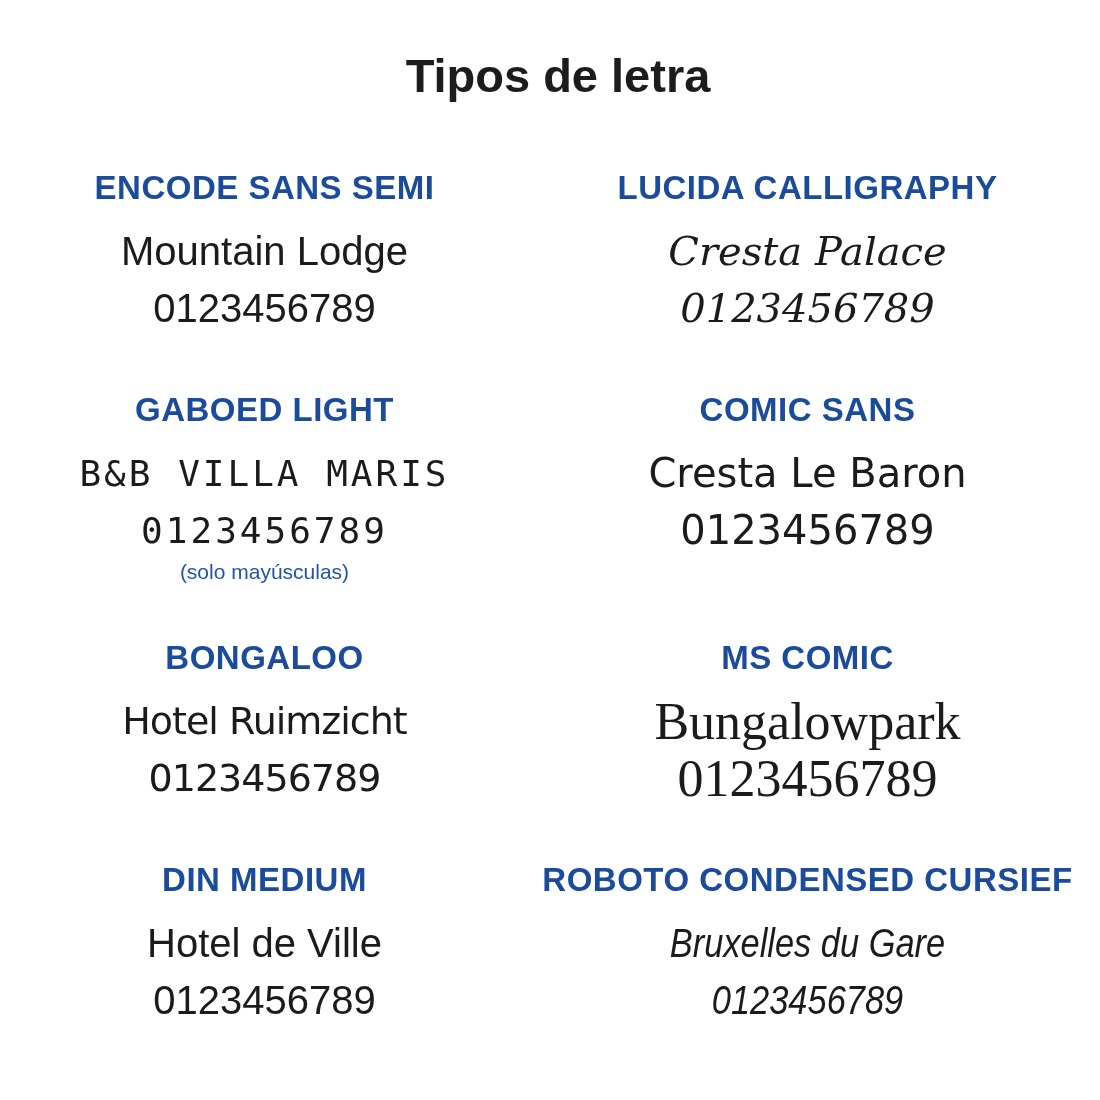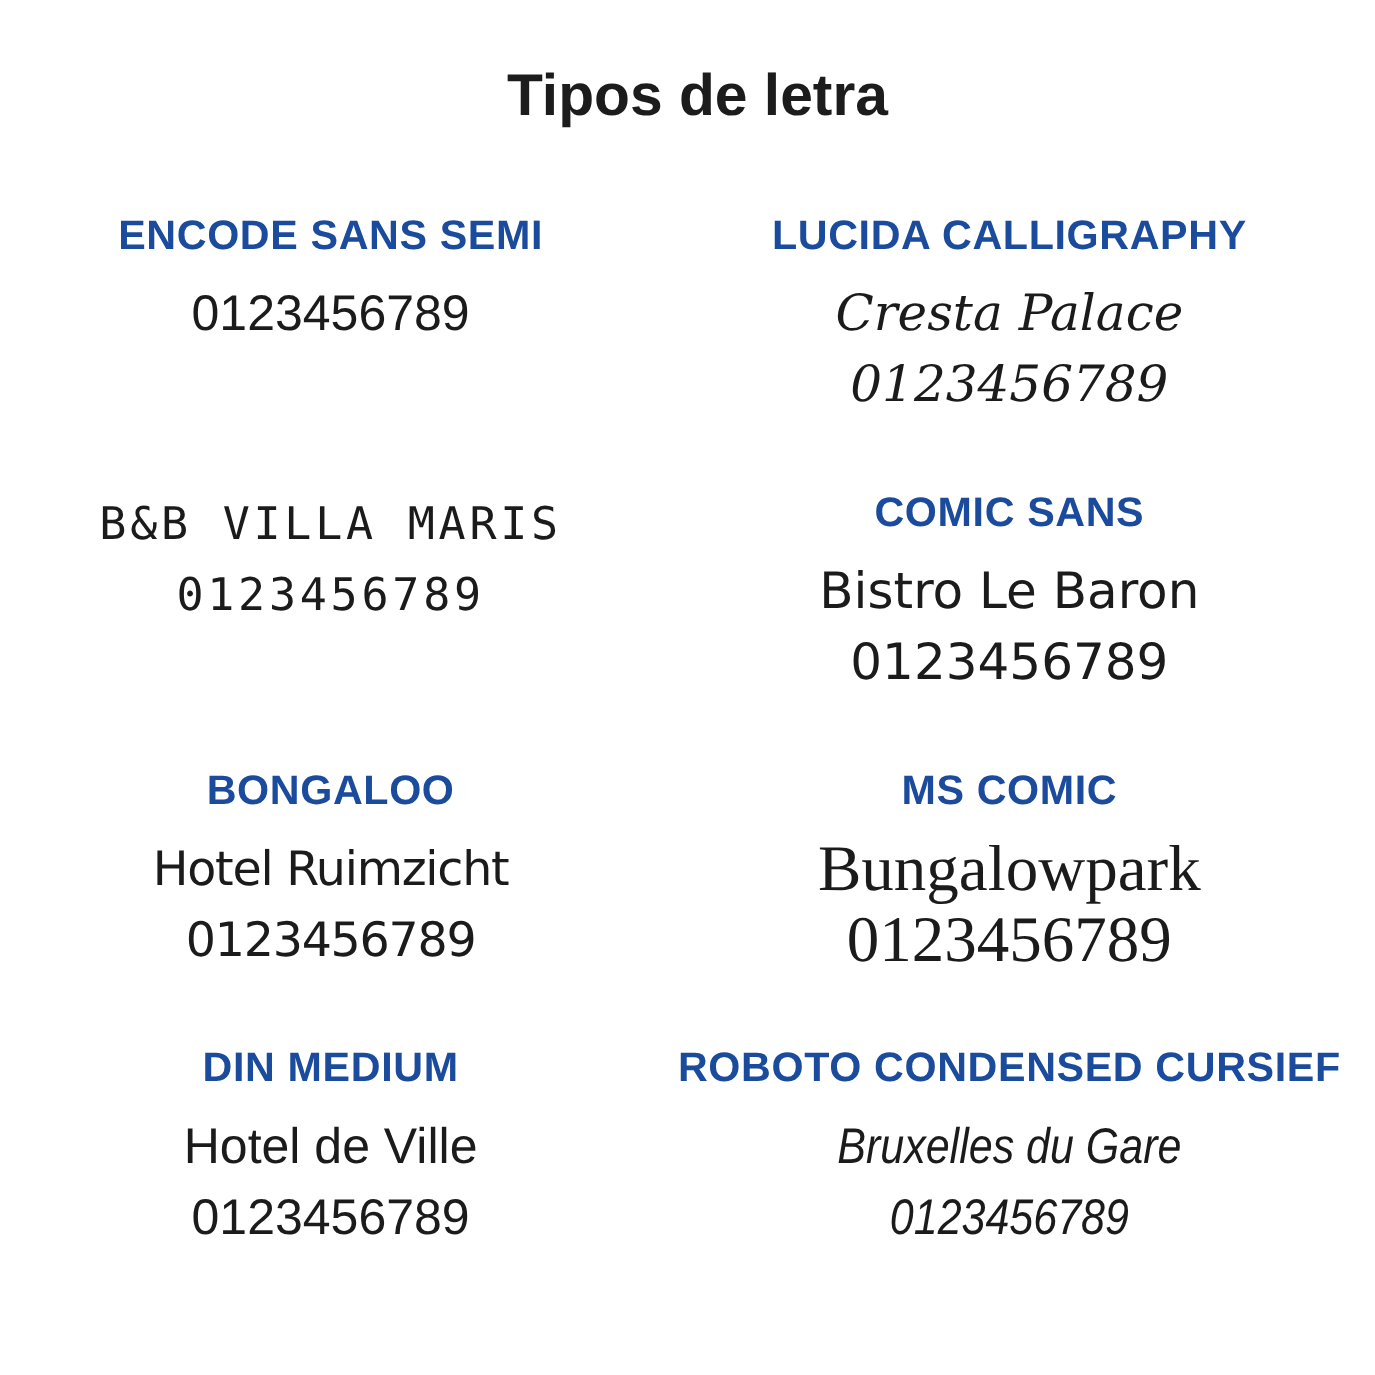--- a/index.html
+++ b/index.html
@@ -63,37 +63,40 @@
 <body>
 
 <div class="page">
 
   <h1 class="page-title">Tipos de letra</h1>
 
   <div class="specimen-grid">
 
     <section class="font-card">
       <h2 class="font-name">ENCODE SANS SEMI</h2>
+      <div class="sample f-encode">Mountain Lodge</div>
       <div class="digits f-encode">0123456789</div>
     </section>
 
     <section class="font-card">
       <h2 class="font-name">LUCIDA CALLIGRAPHY</h2>
       <div class="sample f-lucida">Cresta Palace</div>
       <div class="digits f-lucida">0123456789</div>
     </section>
 
     <section class="font-card">
+      <h2 class="font-name">GABOED LIGHT</h2>
       <div class="sample f-gaboed">B&amp;B VILLA MARIS</div>
       <div class="digits f-gaboed">0123456789</div>
+      <div class="note">(solo mayúsculas)</div>
     </section>
 
     <section class="font-card">
       <h2 class="font-name">COMIC SANS</h2>
-      <div class="sample f-comic">Bistro Le Baron</div>
+      <div class="sample f-comic">Cresta Le Baron</div>
       <div class="digits f-comic">0123456789</div>
     </section>
 
     <section class="font-card">
       <h2 class="font-name">BONGALOO</h2>
       <div class="sample f-bongaloo">Hotel Ruimzicht</div>
       <div class="digits f-bongaloo">0123456789</div>
     </section>
 
     <section class="font-card">

